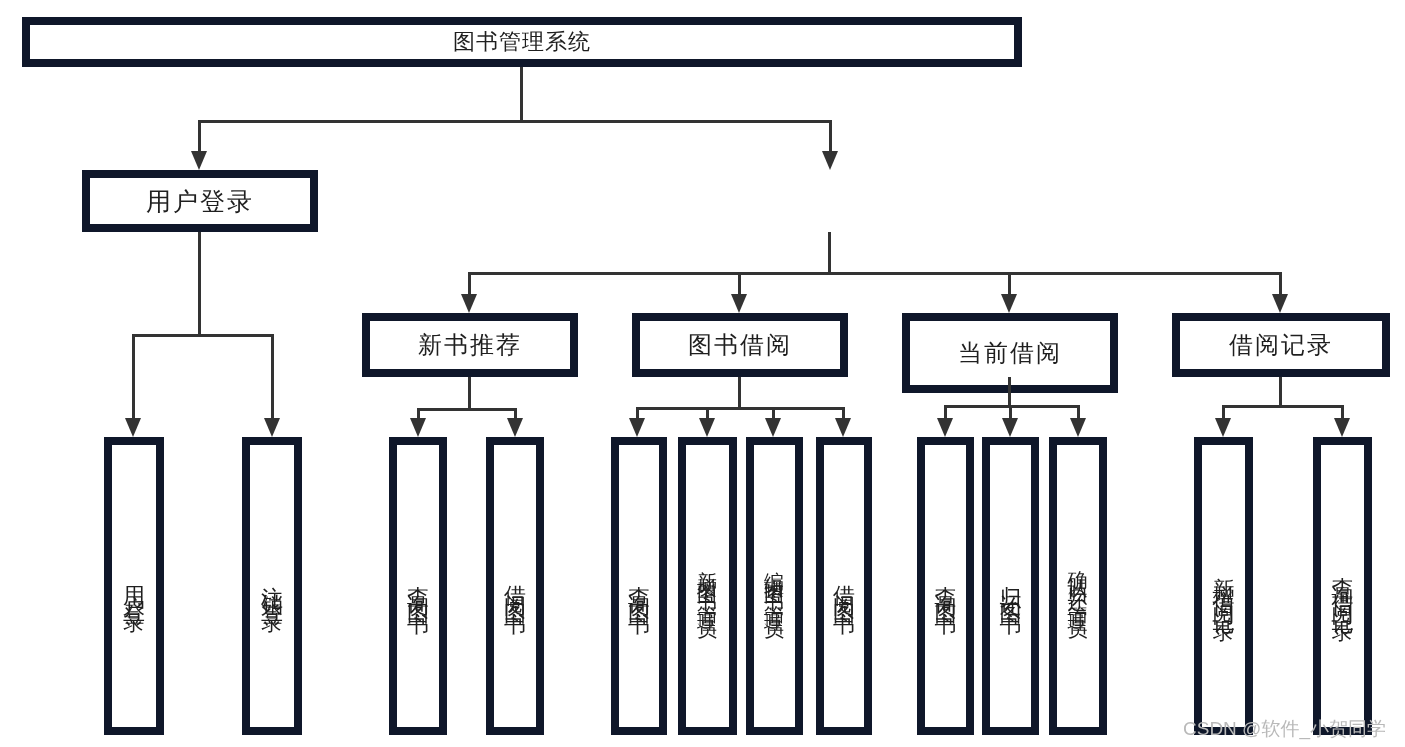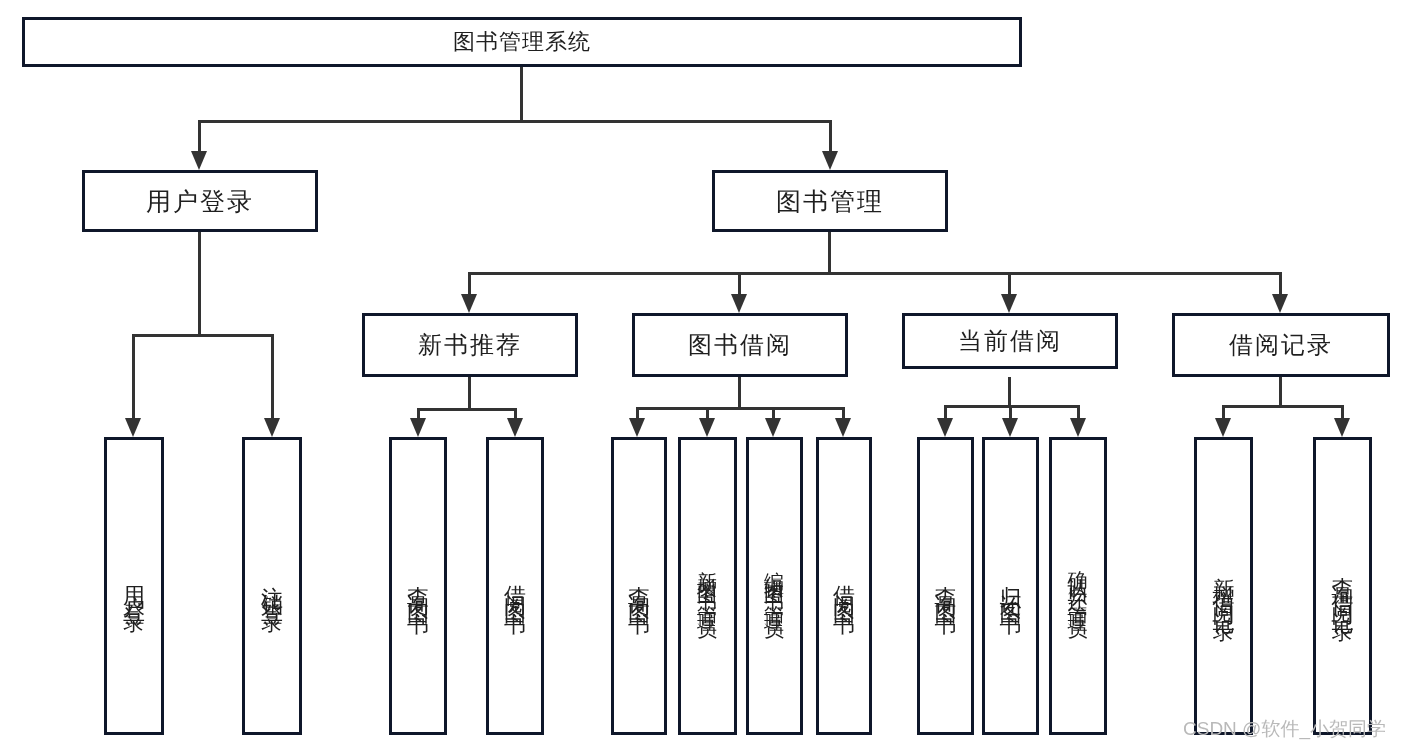--- a/index.html
+++ b/index.html
@@ -13,21 +13,21 @@
     width: 1405px;
     height: 747px;
     background: #ffffff;
     overflow: hidden;
     color: #1f1f1f;
   }
   
   .box {
     position: absolute;
     box-sizing: border-box;
-    border: 3px solid #0f172a;
+    border: 8px solid #0f172a;
     background: #ffffff;
     display: flex;
     align-items: center;
     justify-content: center;
   }
   .title-label  { font-size: 22px; letter-spacing: 1px; }
   .l2-label     { font-size: 25px; letter-spacing: 2px; }
   .l3-label     { font-size: 24px; letter-spacing: 2px; }
   
   .vtext {
@@ -76,23 +76,20 @@
 
   <div class="vline" style="left:520px; top:67px;  width:3px; height:53px;"></div>
   <div class="hline" style="left:198px; top:120px; width:634px; height:3px;"></div>
   <div class="vline" style="left:198px; top:120px; width:3px; height:32px;"></div>
   <div class="arrow" style="left:191px; top:151px;"></div>
   <div class="vline" style="left:829px; top:120px; width:3px; height:32px;"></div>
   <div class="arrow" style="left:822px; top:151px;"></div>
 
   <div class="box" style="left:82px; top:170px; width:236px; height:62px;">
     <span class="l2-label">用户登录</span>
-  </div>
-  <div class="box" style="left:712px; top:170px; width:236px; height:62px;">
-    <span class="l2-label">图书管理</span>
   </div>
 
   <div class="vline" style="left:198px; top:232px; width:3px; height:102px;"></div>
   <div class="hline" style="left:132px; top:334px; width:142px; height:3px;"></div>
   <div class="vline" style="left:132px; top:334px; width:3px; height:85px;"></div>
   <div class="arrow" style="left:125px; top:418px;"></div>
   <div class="vline" style="left:271px; top:334px; width:3px; height:85px;"></div>
   <div class="arrow" style="left:264px; top:418px;"></div>
 
   <div class="box" style="left:104px; top:437px; width:60px; height:298px;">
@@ -112,21 +109,21 @@
   <div class="arrow" style="left:1001px; top:294px;"></div>
   <div class="vline" style="left:1279px; top:272px; width:3px; height:23px;"></div>
   <div class="arrow" style="left:1272px; top:294px;"></div>
 
   <div class="box" style="left:632px; top:313px; width:216px; height:64px;">
     <span class="l3-label">图书借阅</span>
   </div>
   <div class="box" style="left:362px; top:313px; width:216px; height:64px;">
     <span class="l3-label">新书推荐</span>
   </div>
-  <div class="box" style="left:902px; top:313px; width:216px; height:56px;align-items:center;">
+  <div class="box" style="left:902px; top:313px; width:216px; height:80px;align-items:center;">
     <span class="l3-label">当前借阅</span>
   </div>
   <div class="box" style="left:1172px; top:313px; width:218px; height:64px;">
     <span class="l3-label">借阅记录</span>
   </div>
 
   <div class="vline" style="left:468px; top:377px; width:3px; height:31px;"></div>
   <div class="hline" style="left:417px; top:408px; width:100px; height:3px;"></div>
   <div class="vline" style="left:417px; top:408px; width:3px; height:11px;"></div>
   <div class="arrow" style="left:410px; top:418px;"></div>

